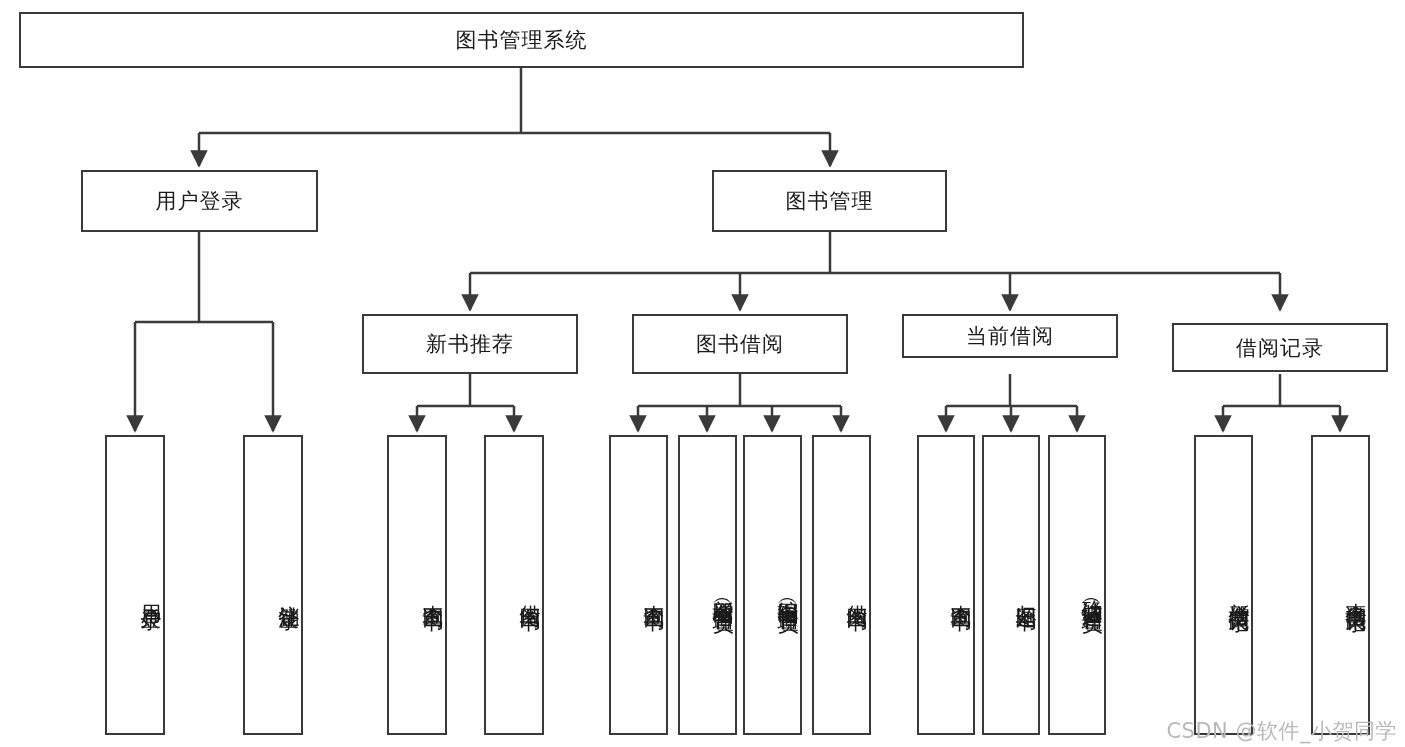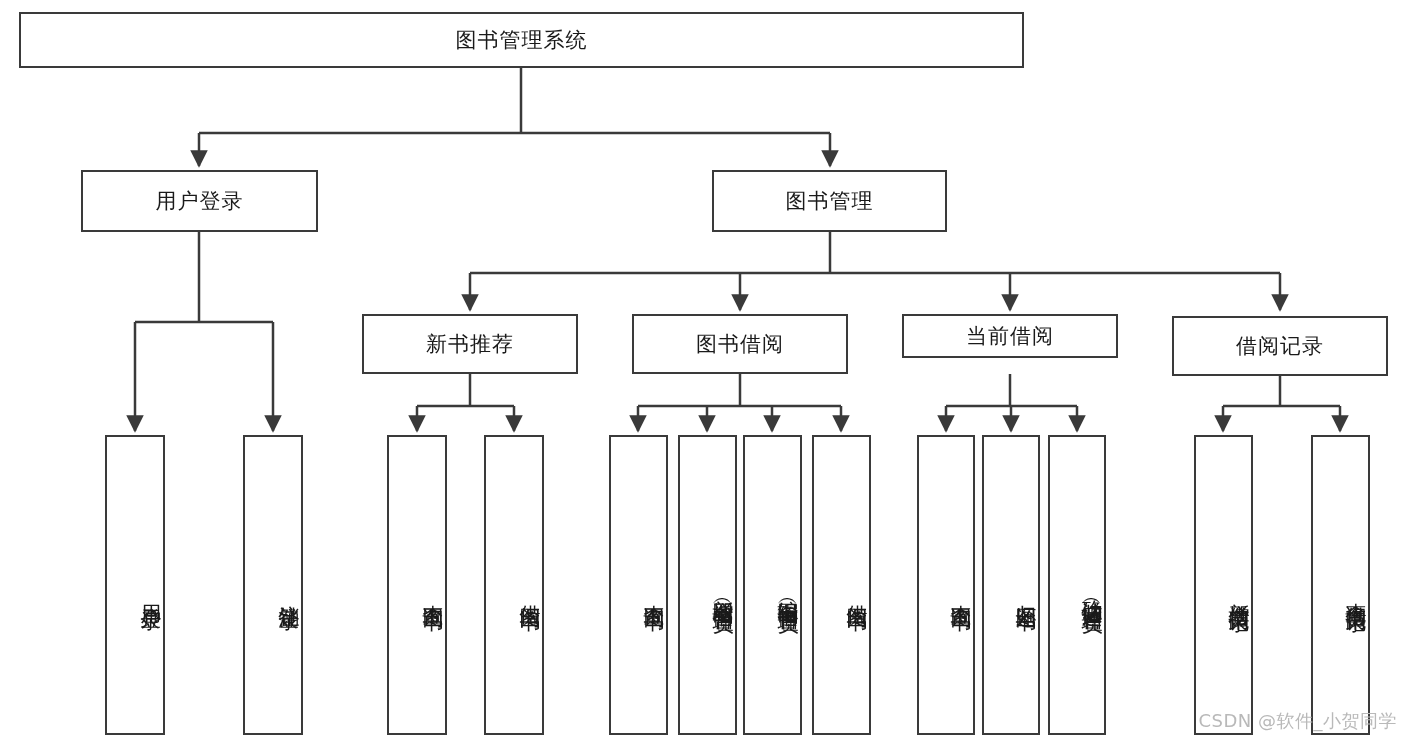--- a/index.html
+++ b/index.html
@@ -51,22 +51,22 @@
     white-space: normal;
   }
   .node.vert .vtext {
     writing-mode: vertical-rl;
     text-orientation: upright;
     display: block;
   }
   .watermark {
     position: absolute;
     right: 8px;
-    bottom: 14px;
-    font-size: 18px;
+    bottom: 2px;
+    font-size: 21px;
     color: #b9b9b9;
     letter-spacing: 0.5px;
     white-space: nowrap;
   }
 </style>
 </head>
 <body>
 
 <div id="canvas">
 
@@ -133,21 +133,21 @@
 
   <div class="node horiz" style="left:712px; top:170px; width:235px; height:62px;">
     <span>图书管理</span>
   </div>
   <div class="node horiz" style="left:632px; top:314px; width:216px; height:60px;">
     <span>图书借阅</span>
   </div>
   <div class="node horiz" style="left:902px; top:314px; width:216px; height:44px;">
     <span>当前借阅</span>
   </div>
-  <div class="node horiz" style="left:1172px; top:316px; width:216px; height:60px;">
+  <div class="node horiz" style="left:1172px; top:323px; width:216px; height:49px;">
     <span>借阅记录</span>
   </div>
 
   <div class="node vert" style="left:105px; top:435px; width:60px; height:300px;">
     <span class="vtext">用户登录</span>
   </div>
   <div class="node vert" style="left:243px; top:435px; width:60px; height:300px;">
     <span class="vtext">注销登录</span>
   </div>
 

